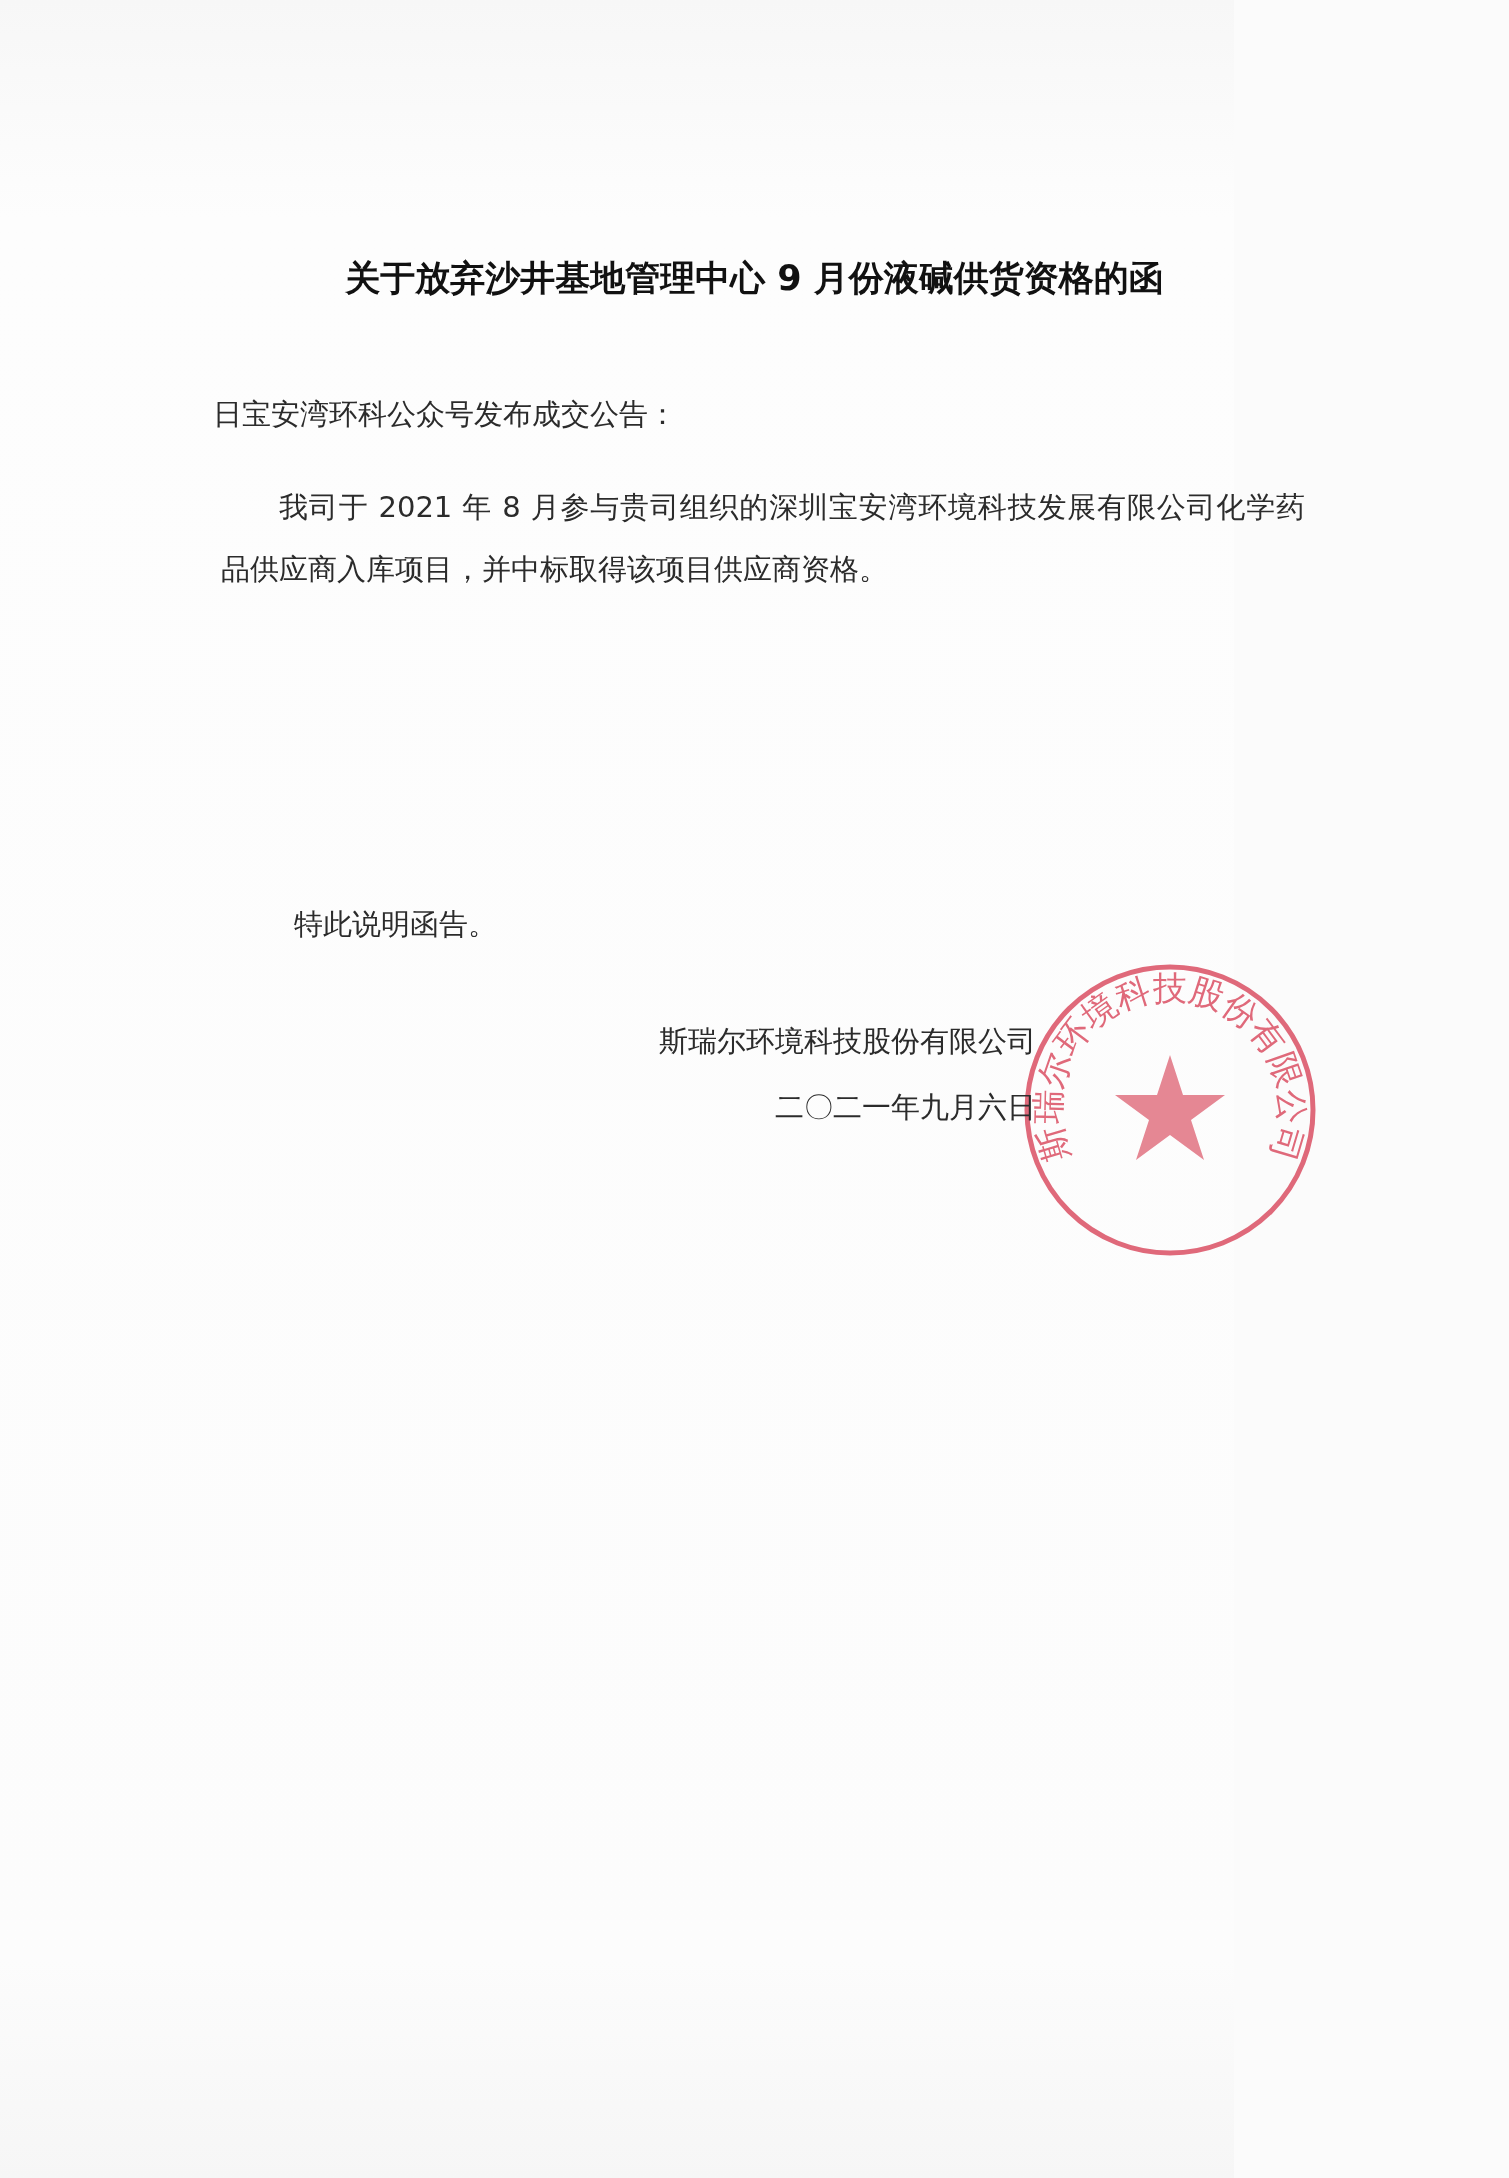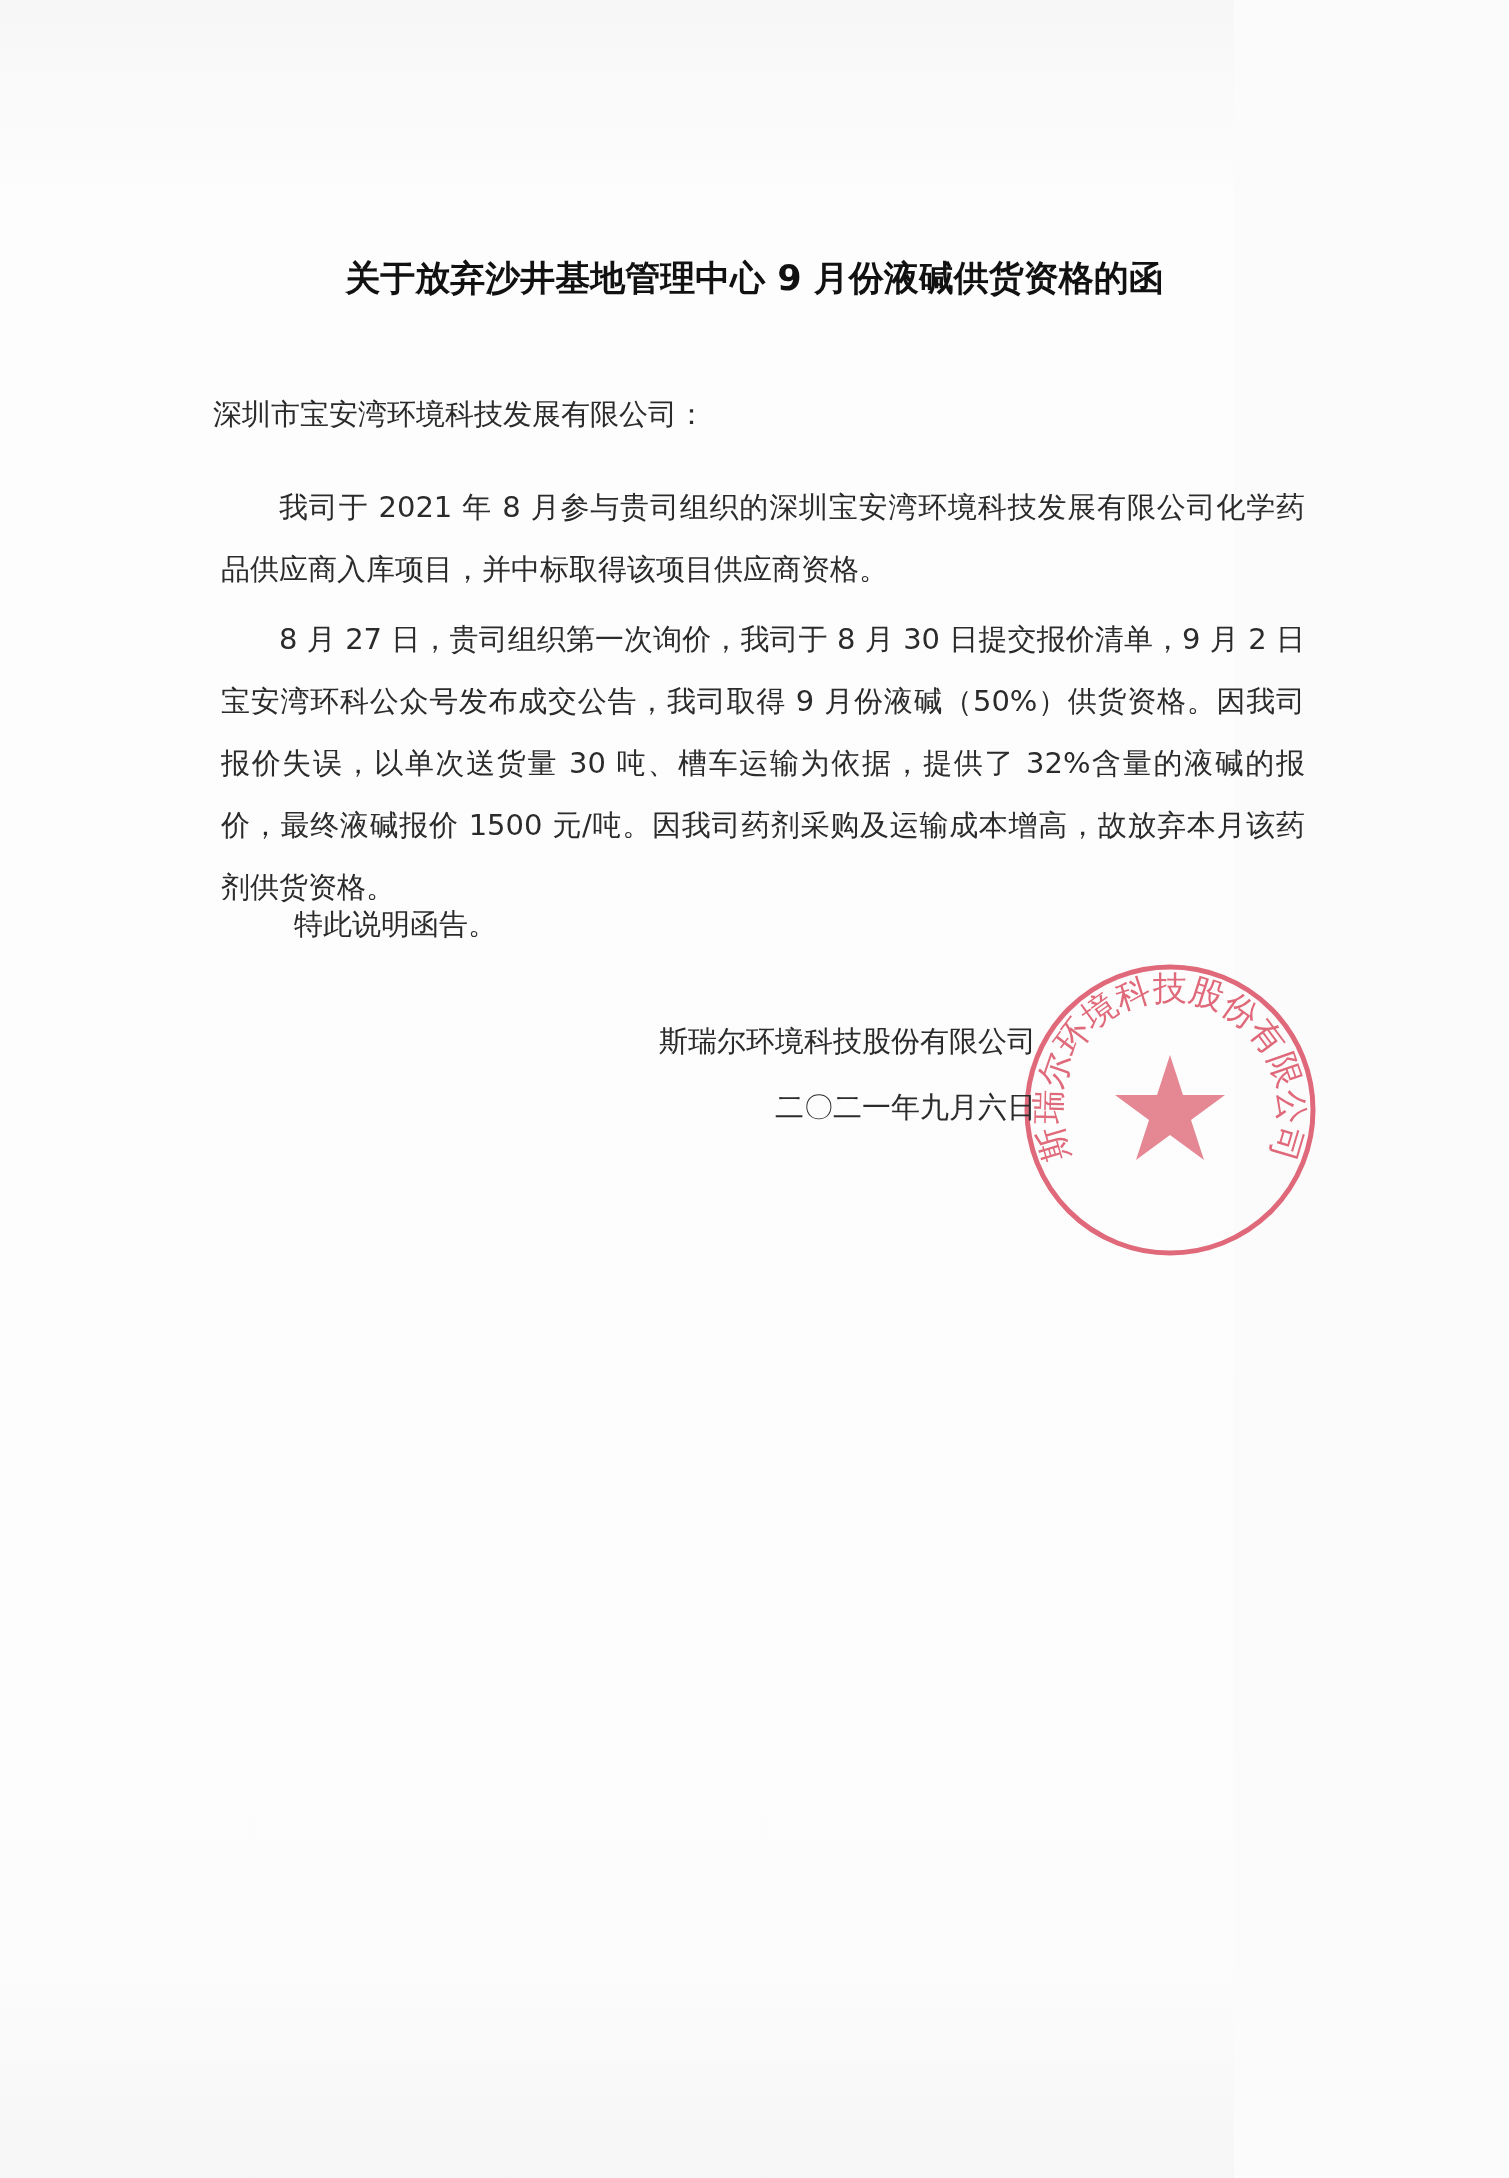--- a/index.html
+++ b/index.html
@@ -50,25 +50,24 @@
       width: 300px; height: 300px; z-index: 1;
       opacity: 0.8;
     }
   </style>
 </head>
 <body>
 
 <div class="page">
   <div class="title">关于放弃沙井基地管理中心 9 月份液碱供货资格的函</div>
 
-  <div class="salutation">深圳市宝安湾环境科技发展有限公司：</div>
+  <div class="salutation">日宝安湾环科公众号发布成交公告：</div>
 
   <div class="body-text">
     <p>我司于 2021 年 8 月参与贵司组织的深圳宝安湾环境科技发展有限公司化学药品供应商入库项目，并中标取得该项目供应商资格。</p>
-    <p>8 月 27 日，贵司组织第一次询价，我司于 8 月 30 日提交报价清单，9 月 2 日宝安湾环科公众号发布成交公告，我司取得 9 月份液碱（50%）供货资格。因我司报价失误，以单次送货量 30 吨、槽车运输为依据，提供了 32%含量的液碱的报价，最终液碱报价 1500 元/吨。因我司药剂采购及运输成本增高，故放弃本月该药剂供货资格。</p>
   </div>
 
   <div class="closing">特此说明函告。</div>
 
   <div class="signature">斯瑞尔环境科技股份有限公司</div>
   <div class="date">二〇二一年九月六日</div>
 
   <svg class="seal" viewBox="0 0 300 300">
     <defs>
       <path id="sealArc" d="M 55 205 A 110 110 0 1 1 245 205" fill="none"></path>

